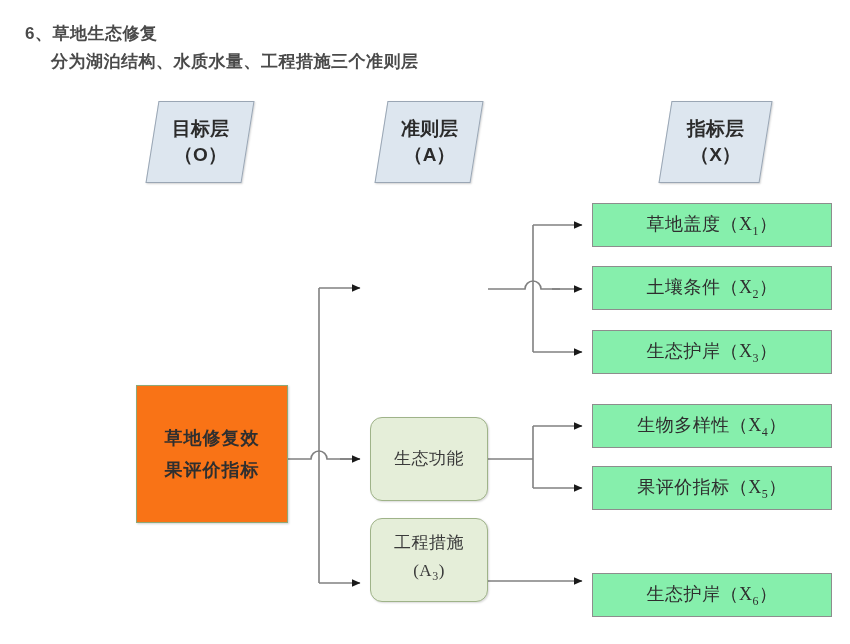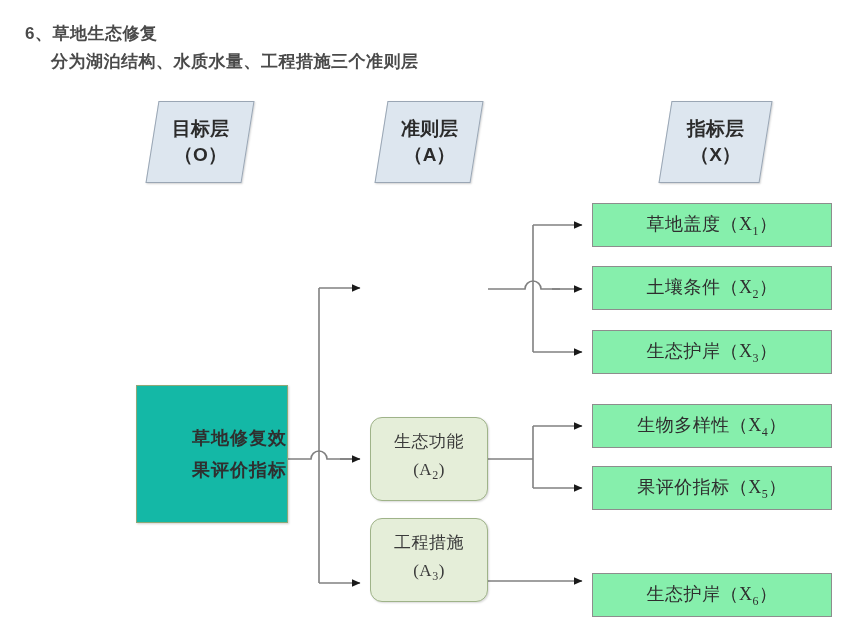--- a/index.html
+++ b/index.html
@@ -81,24 +81,23 @@
   #layer-head-goal      { left: 152px; top: 101px; width: 96px;  height: 82px; }
   #layer-head-criterion { left: 381px; top: 101px; width: 96px;  height: 82px; }
   #layer-head-indicator { left: 665px; top: 101px; width: 101px; height: 82px; }
 
   
   #goal-node {
     left: 136px;
     top: 385px;
     width: 152px;
     height: 138px;
-    background: #14b8a6;
+    background: #f97316;
     border: 1px solid #8ea877;
     box-shadow: 1px 1px 2px rgba(0,0,0,0.18);
-    align-items: flex-end;
   }
   #goal-node .inner {
     font-size: 18px;
     font-weight: bold;
     line-height: 32px;
     color: #2f2f2f;
     font-family: "Liberation Serif", "DejaVu Serif", serif;
     letter-spacing: 1px;
   }
 
@@ -216,21 +215,20 @@
     <div class="inner">
       <div>草地修复效</div>
       <div>果评价指标</div>
     </div>
   </div>
 
 
   <div class="node criterion" id="criterion-2">
     <div class="inner">
       <div>生态功能</div>
-      <div><span>(A</span><span class="sub">2</span><span>)</span></div>
     </div>
   </div>
 
   <div class="node criterion" id="criterion-3">
     <div class="inner">
       <div>工程措施</div>
       <div><span>(A</span><span class="sub">3</span><span>)</span></div>
     </div>
   </div>
 

